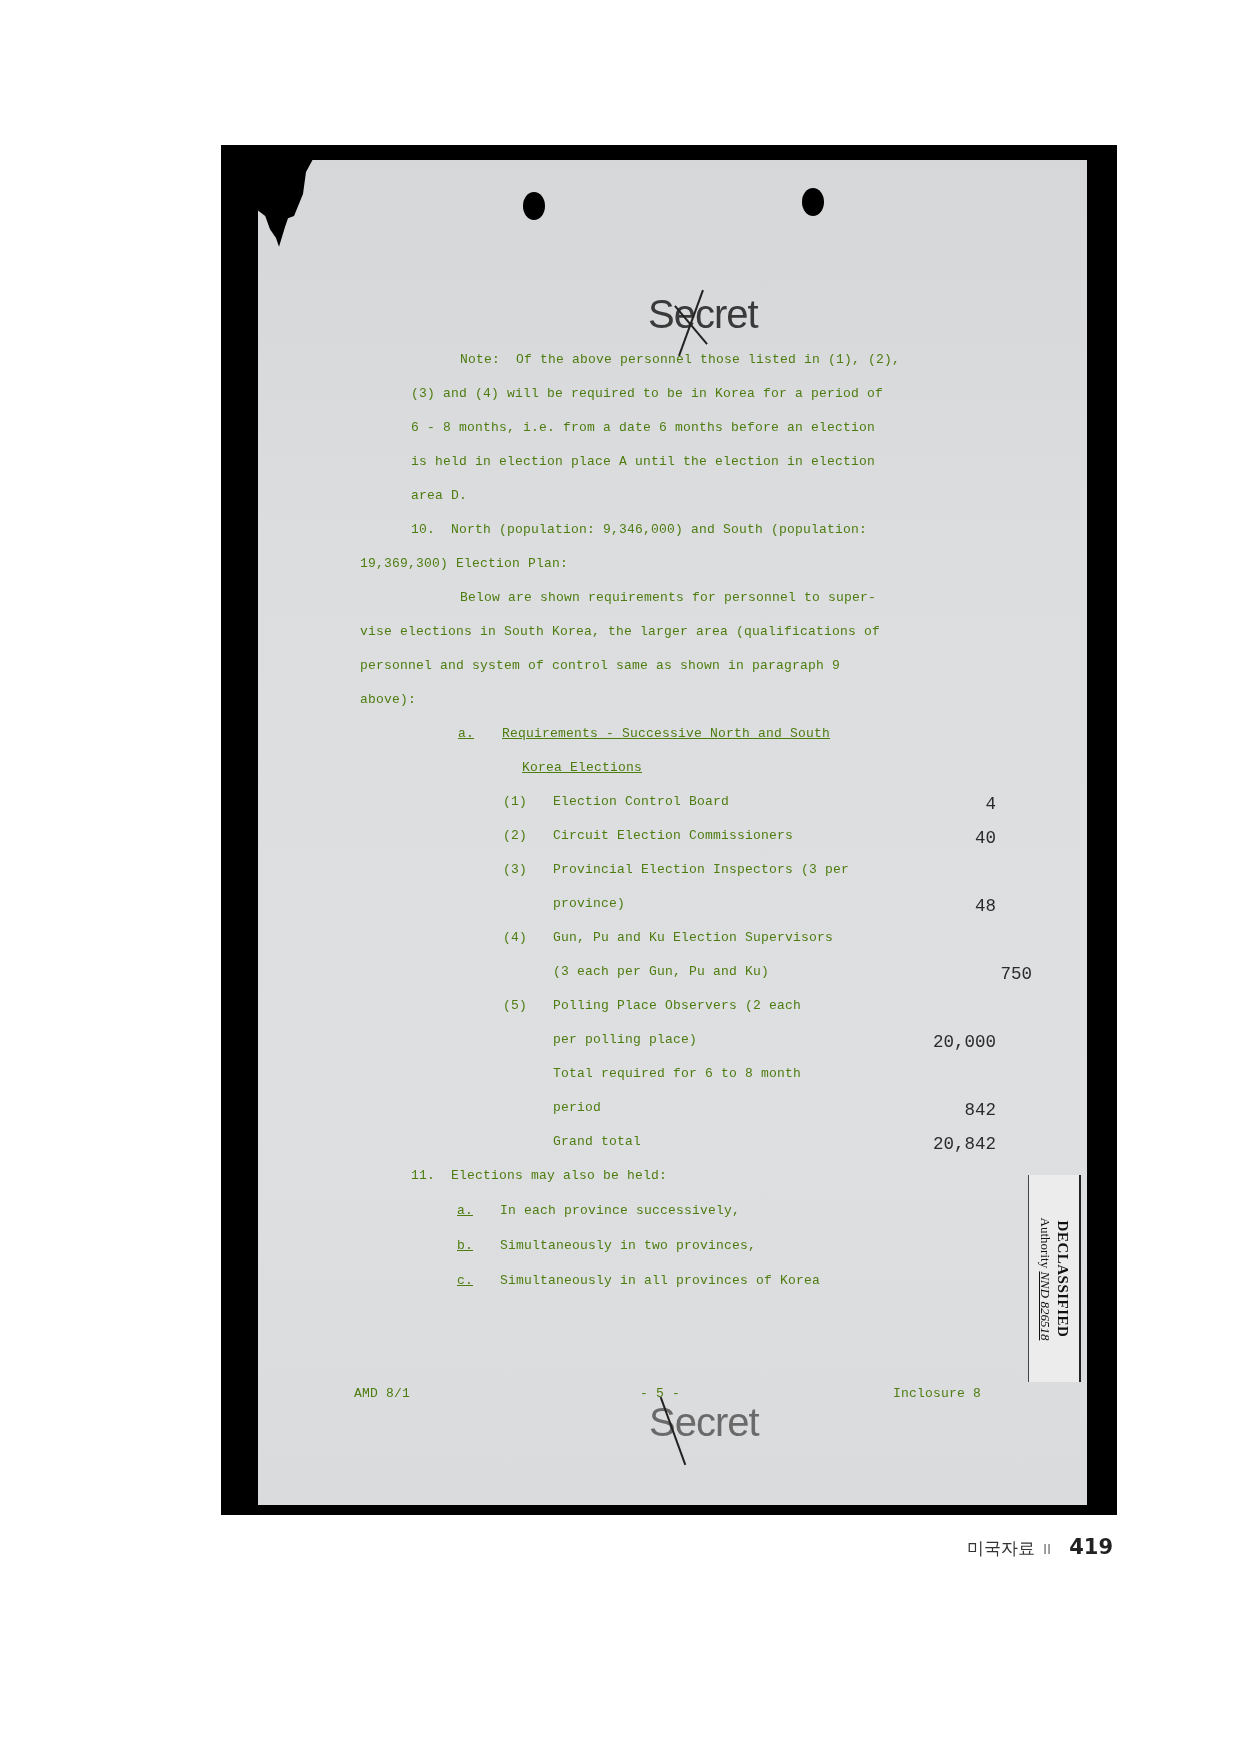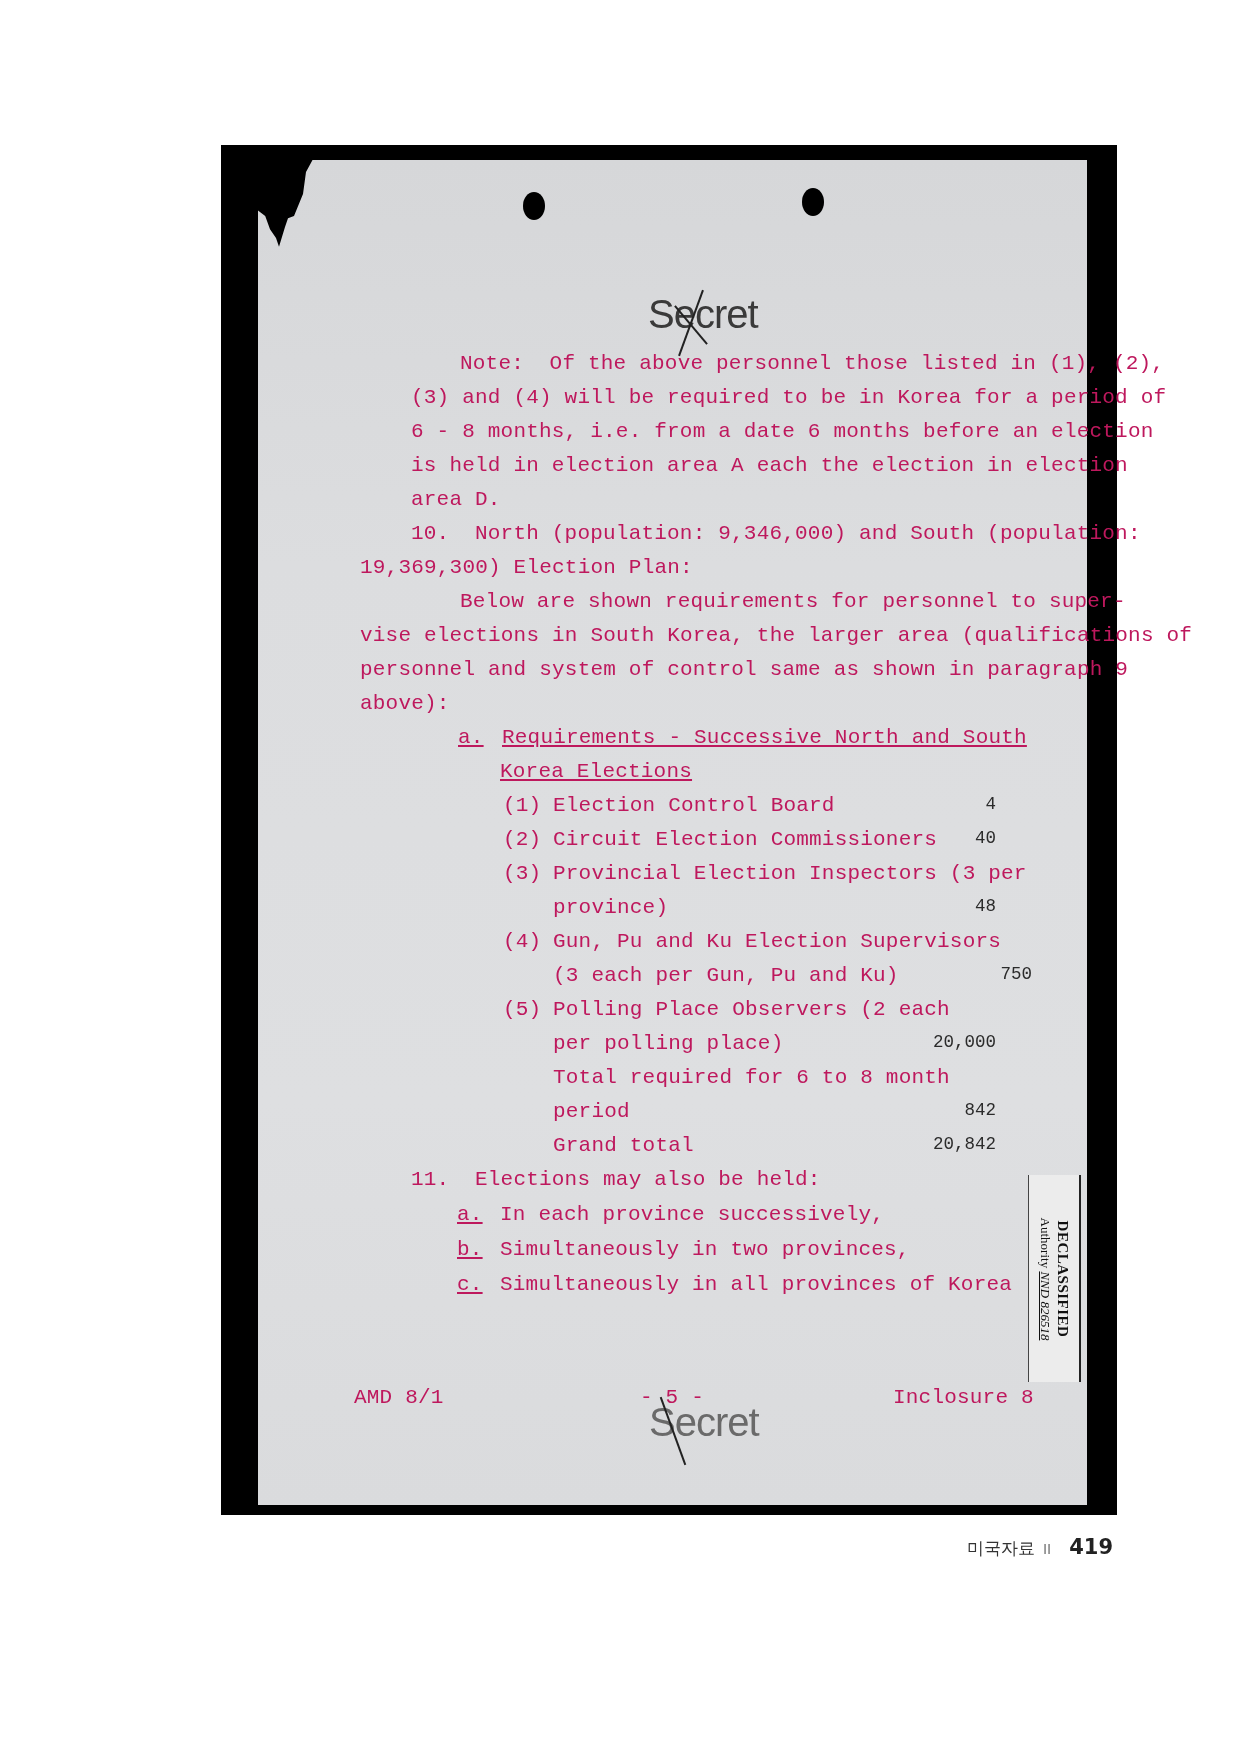--- a/index.html
+++ b/index.html
@@ -5,21 +5,21 @@
   html, body { margin:0; padding:0; }
   body { width:1240px; height:1755px; background:#ffffff; position:relative; overflow:hidden;
          font-family:"Liberation Mono", "DejaVu Sans Mono", monospace; }
   .scan-frame { position:absolute; left:221px; top:145px; width:896px; height:1370px; background:#000; }
   .paper { position:absolute; left:258px; top:160px; width:829px; height:1345px;
            background:linear-gradient(180deg,#d6d7d9 0%,#dcdddf 30%,#dedfe1 70%,#dadbdd 100%); }
   .tear { position:absolute; left:258px; top:150px; width:60px; height:110px; background:#000;
           clip-path: polygon(0 0,100% 0,92% 8%,80% 20%,75% 40%,60% 60%,50% 62%,45% 70%,35% 88%,30% 80%,20% 72%,12% 60%,0 55%); }
   .hole { position:absolute; width:22px; height:28px; border-radius:50%; background:#000; }
   .right-edge { position:absolute; left:1087px; top:160px; width:30px; height:1345px; background:#000; }
-  .txt { position:absolute; color:#be185d; font-size:21px; white-space:pre; letter-spacing:0.2px; }
+  .txt { position:absolute; color:#4d7c0f; font-size:13px; white-space:pre; letter-spacing:0.2px; }
   .stamp { position:absolute; font-family:"Liberation Sans", sans-serif; color:#3a3a3a; font-size:40px; letter-spacing:-1px;margin-left:20px; }
   .stamp-x { position:absolute; border-left:2px solid #222; height:70px; transform:rotate(20deg); }
   .stamp-x2 { position:absolute; border-left:2px solid #222; height:50px; transform:rotate(-40deg); }
   .num { position:absolute; color:#2b2b2b; font-size:17.5px; text-align:right; width:120px; }
   .u { text-decoration:underline; }
   .declass { position:absolute; left:1028px; top:1175px; width:50px; height:207px; background:#ececec;
              border-left:1px solid #444; border-right:2px solid #222; }
   .declass-inner { position:absolute; left:50%; top:50%; transform:translate(-50%,-50%) rotate(90deg);
                    width:200px; text-align:center; font-family:"Liberation Serif", serif; color:#111; line-height:17px; }
   .declass-title { font-weight:bold; font-size:15px; letter-spacing:0.5px; }
@@ -38,34 +38,34 @@
 <div class="hole" style="left:523px;top:192px;"></div>
 <div class="hole" style="left:802px;top:188px;"></div>
 
 <div class="stamp" style="left:628px;top:292px;">Secret</div>
 <div class="stamp-x" style="left:690px;top:288px;"></div>
 <div class="stamp-x2" style="left:690px;top:300px;"></div>
 
 <div class="txt" style="left:460px;top:352px;">Note:  Of the above personnel those listed in (1), (2),</div>
 <div class="txt" style="left:411px;top:386px;">(3) and (4) will be required to be in Korea for a period of</div>
 <div class="txt" style="left:411px;top:420px;">6 - 8 months, i.e. from a date 6 months before an election</div>
-<div class="txt" style="left:411px;top:454px;">is held in election area A each the election in election</div>
+<div class="txt" style="left:411px;top:454px;">is held in election place A until the election in election</div>
 <div class="txt" style="left:411px;top:488px;">area D.</div>
 
 <div class="txt" style="left:411px;top:522px;">10.  North (population: 9,346,000) and South (population:</div>
 <div class="txt" style="left:360px;top:556px;">19,369,300) Election Plan:</div>
 
 <div class="txt" style="left:460px;top:590px;">Below are shown requirements for personnel to super-</div>
 <div class="txt" style="left:360px;top:624px;">vise elections in South Korea, the larger area (qualifications of</div>
 <div class="txt" style="left:360px;top:658px;text-align:center;">personnel and system of control same as shown in paragraph 9</div>
 <div class="txt" style="left:360px;top:692px;">above):</div>
 
 <div class="txt u" style="left:458px;top:726px;">a.</div>
 <div class="txt u" style="left:502px;top:726px;">Requirements - Successive North and South</div>
-<div class="txt u" style="left:500px;top:760px;">Korea Elections</div>
+<div class="txt u" style="left:522px;top:760px;">Korea Elections</div>
 
 <div class="txt" style="left:503px;top:794px;">(1)</div>
 <div class="txt" style="left:553px;top:794px;">Election Control Board</div>
 <div class="num" style="left:876px;top:794px;">4</div>
 
 <div class="txt" style="left:503px;top:828px;">(2)</div>
 <div class="txt" style="left:553px;top:828px;">Circuit Election Commissioners</div>
 <div class="num" style="left:876px;top:828px;">40</div>
 
 <div class="txt" style="left:503px;top:862px;">(3)</div>

